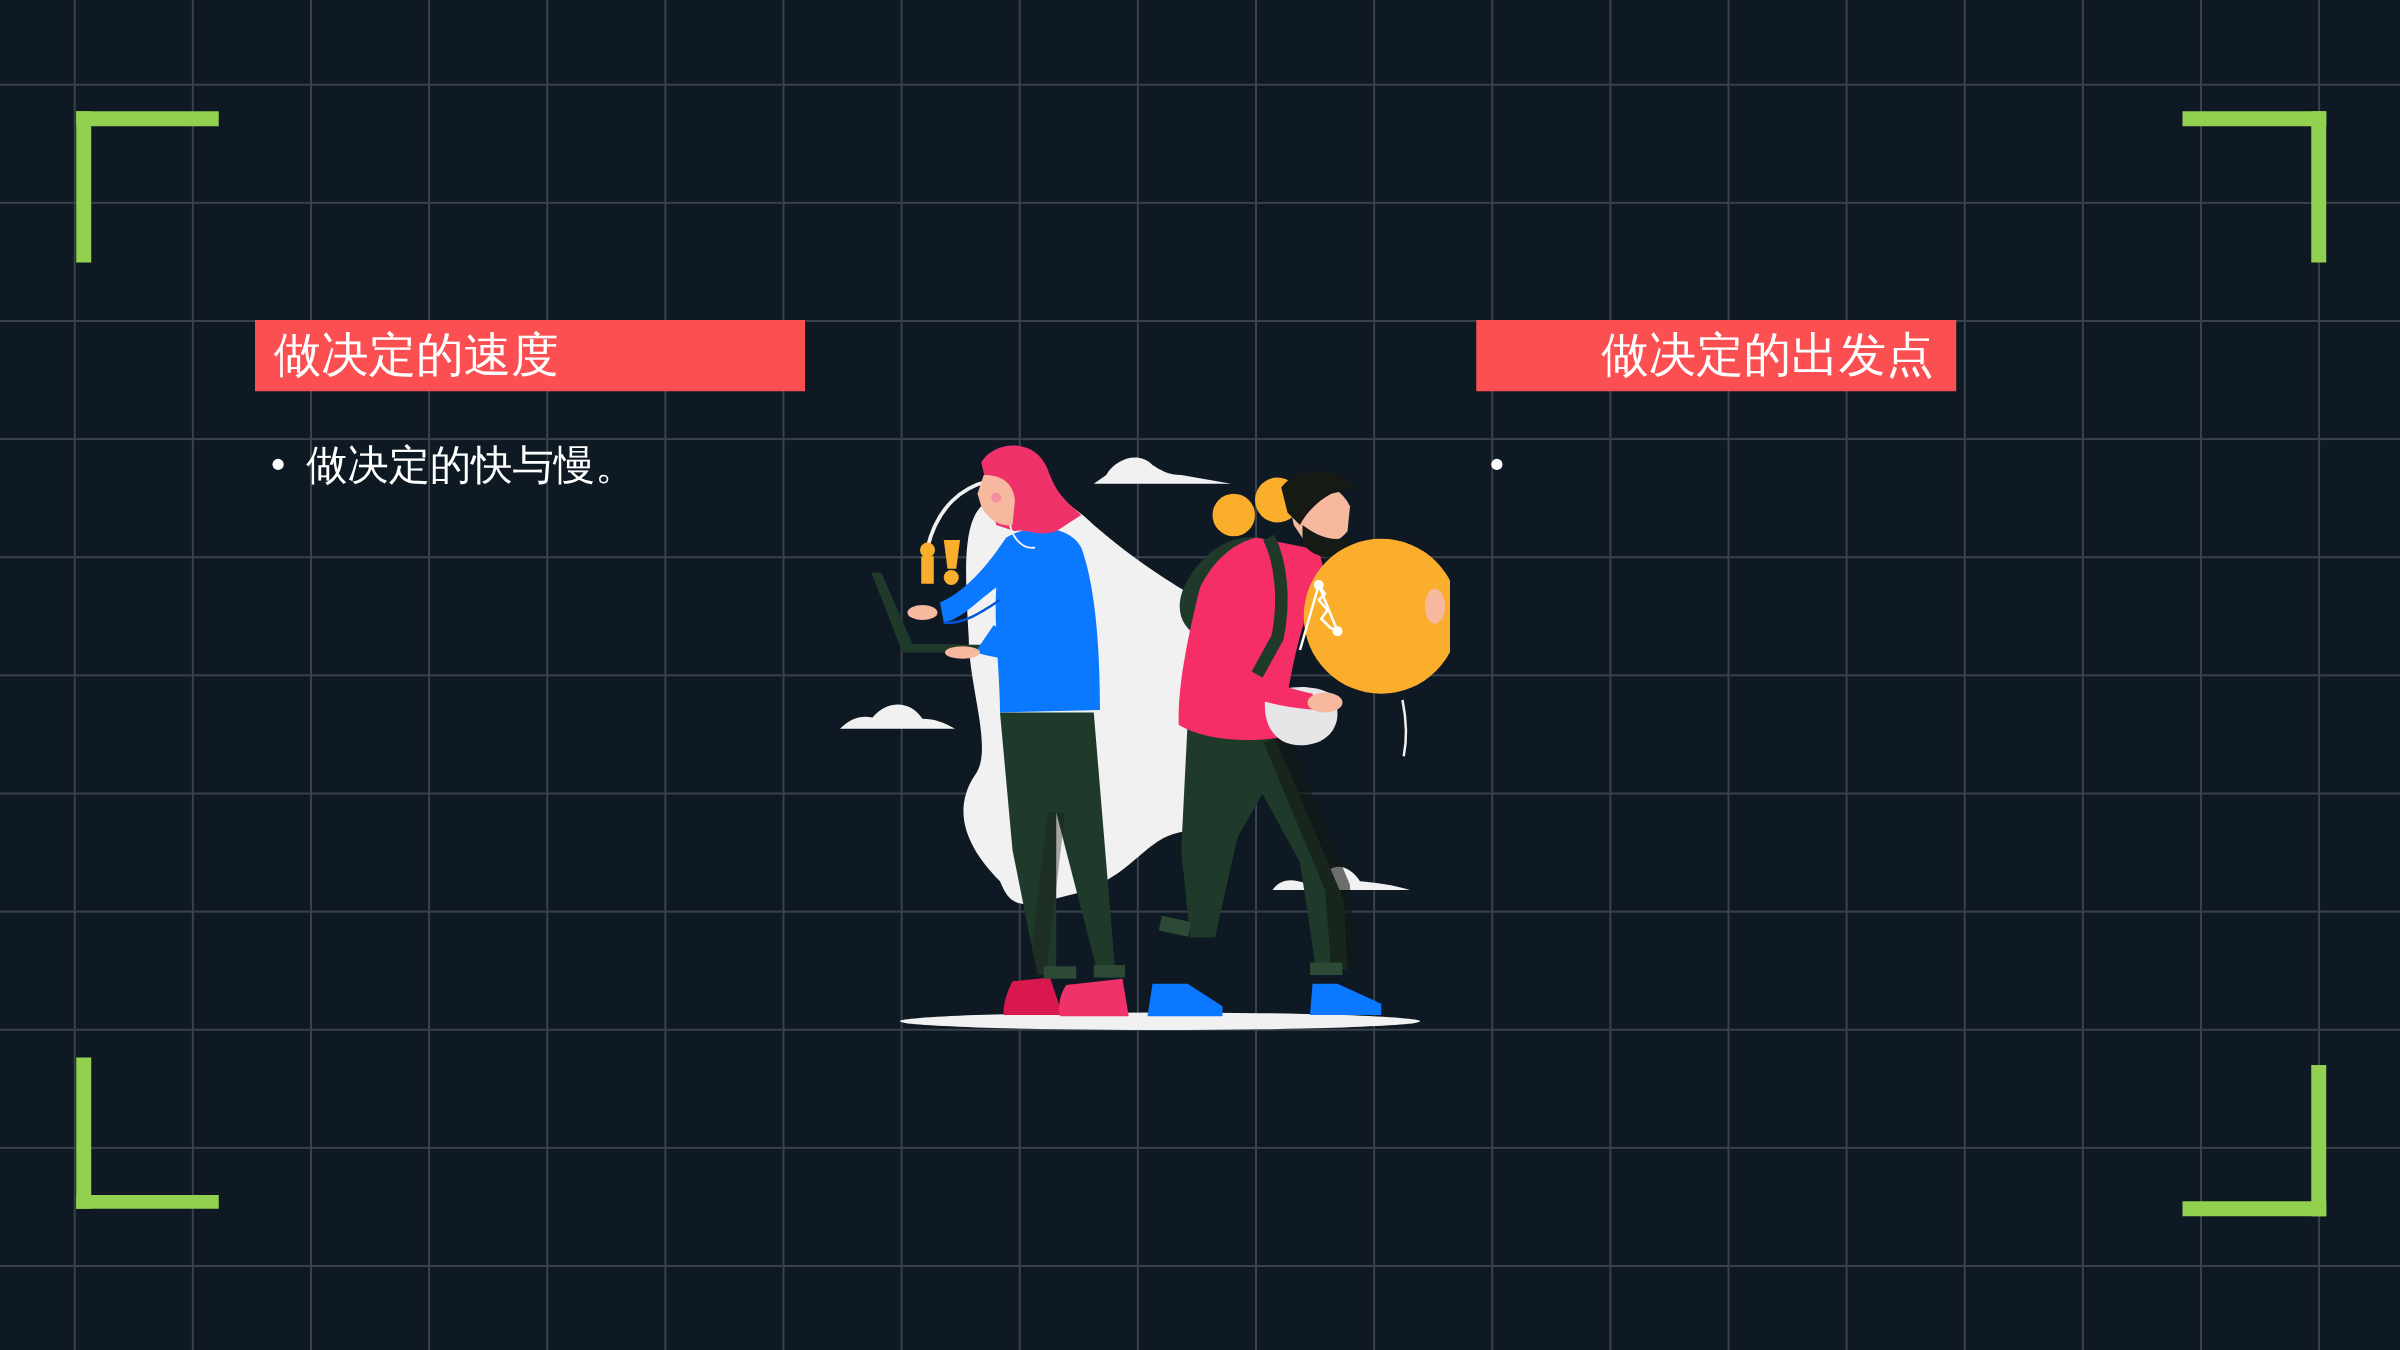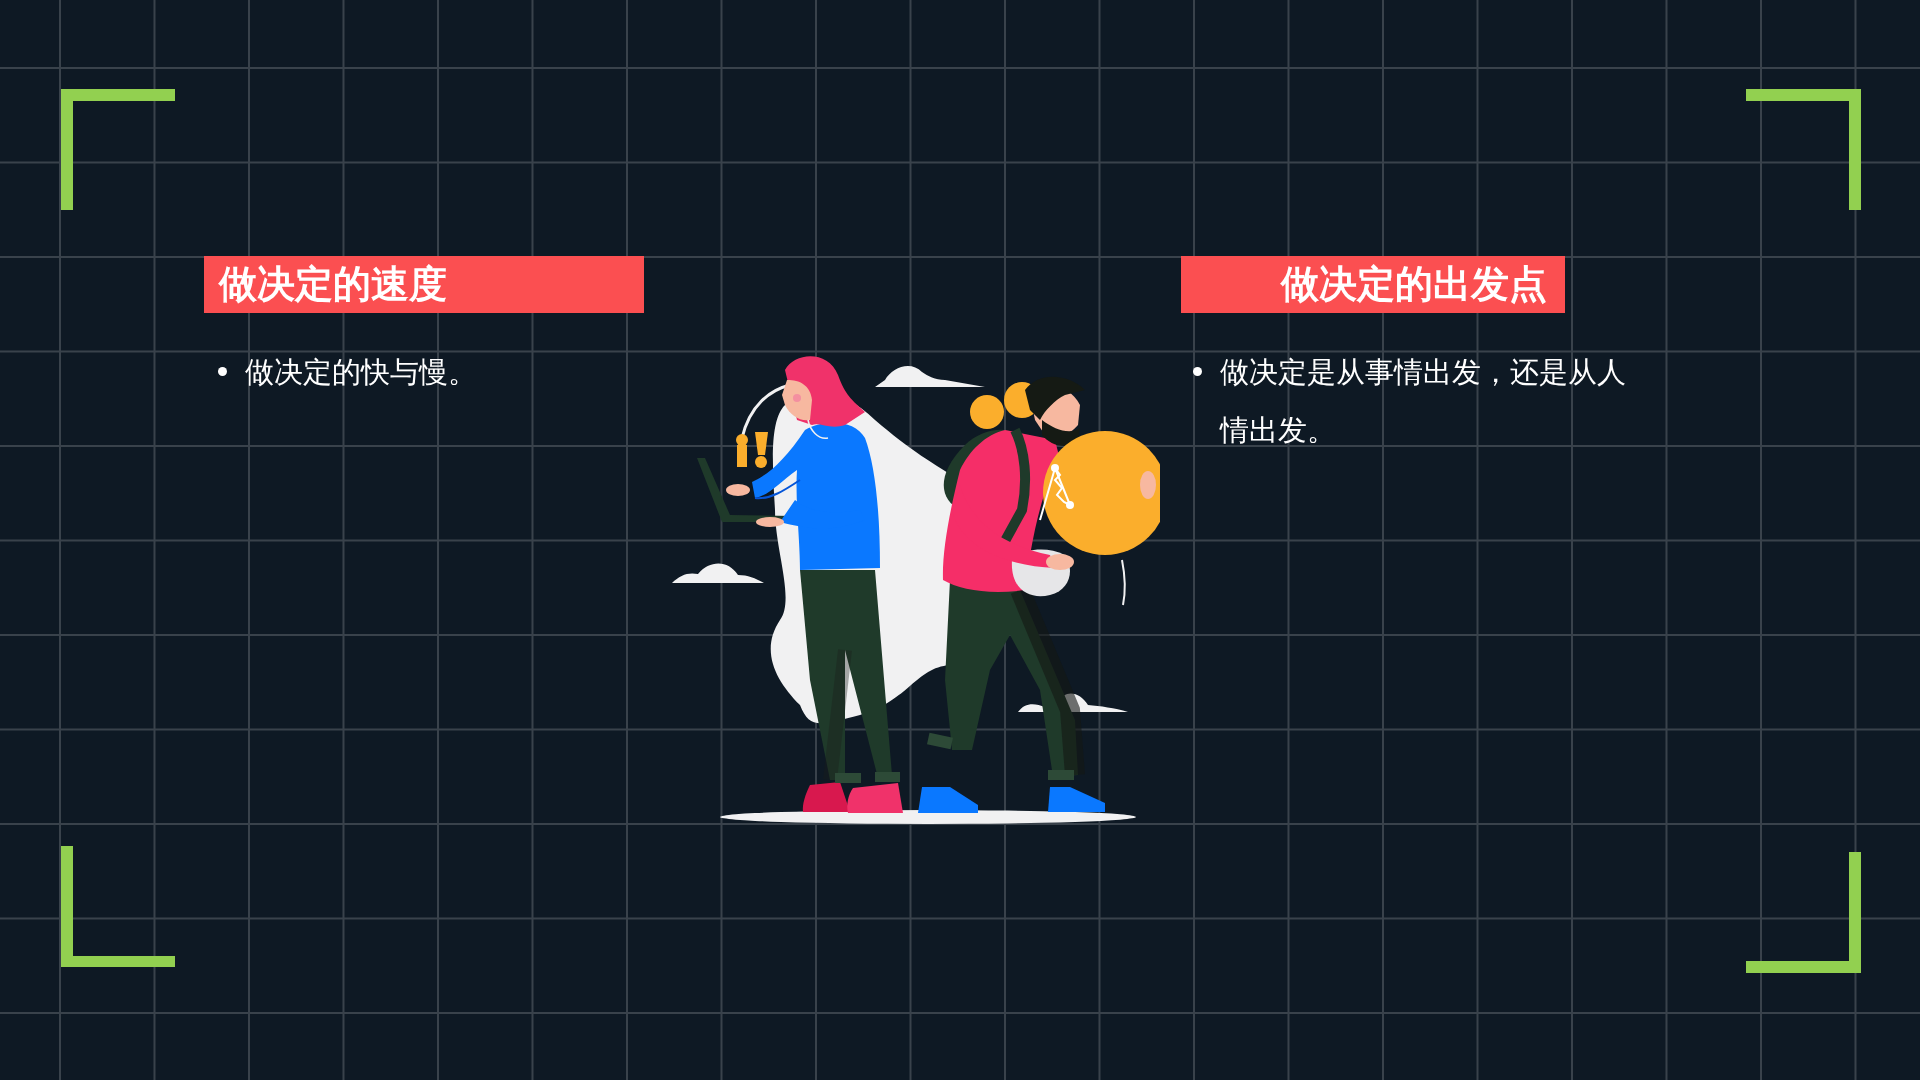--- a/index.html
+++ b/index.html
@@ -12,26 +12,26 @@
     position:absolute; inset:0;
     background-image:
       linear-gradient(to right, #39424b 0, #39424b 1.5px, transparent 1.5px),
       linear-gradient(to bottom, #39424b 0, #39424b 1.5px, transparent 1.5px);
     background-size:94.5px 94.5px;
     background-position:59px 67px;
   }
   .bracket { position:absolute; background:#92d050; }
   .banner {
     position:absolute; top:256px; height:57px; background:#fb4f51;
-    color:#fff; font-weight:bold; font-size:38px; line-height:57px;
+    color:#fff; font-weight:normal; font-size:38px; line-height:57px;
     box-sizing:border-box; white-space:nowrap;
   }
   .banner.left { left:204px; width:440px; padding-left:15px; text-align:left; }
   .banner.right { left:1181px; width:384px; padding-right:18px; text-align:right; }
-  .bullets { position:absolute; color:#fff; font-size:29px; line-height:58px; margin:0; padding:0; list-style:none; }
+  .bullets { position:absolute; color:#fff; font-size:33px; line-height:58px; margin:0; padding:0; list-style:none; }
   .bullets li { position:relative; padding-left:27px; }
   .bullets li .dot { position:absolute; left:0; top:24px; width:9px; height:9px; border-radius:50%; background:#fff; }
   .bullets.left { left:218px; top:343px; width:420px; }
   .bullets.right { left:1193px; top:343px; width:440px; }
   .illustration { position:absolute; left:660px; top:350px; width:500px; height:480px; }
 </style>
 </head>
 <body>
 
 <div class="grid"></div>
@@ -58,21 +58,20 @@
   <li>
     <span class="dot"></span>
     <span>做决定的快与慢。</span>
   </li>
 </ul>
 
 <div class="banner right">做决定的出发点</div>
 <ul class="bullets right">
   <li style="width:410px;">
     <span class="dot"></span>
-    <span>做决定是从事情出发，还是从人情出发。</span>
   </li>
 </ul>
 
 <svg class="illustration" viewBox="0 0 500 480" xmlns="http://www.w3.org/2000/svg">
 
   <ellipse cx="268" cy="467" rx="208" ry="7" fill="#f1f1f2"></ellipse>
 
   <path d="M125 55 C150 35 185 40 215 70 C250 100 275 115 300 130 C345 155 360 195 355 250 C350 300 320 315 290 315 C255 318 250 350 200 365 C160 375 150 380 140 355 C115 330 100 300 120 270 C135 250 115 200 115 160 C112 110 110 70 125 55 Z" fill="#f1f1f2"></path>
 
   <path d="M215 37 L225 30 C232 18 250 10 262 22 C268 26 275 30 285 30 L325 37 Z" fill="#f1f1f2"></path>

